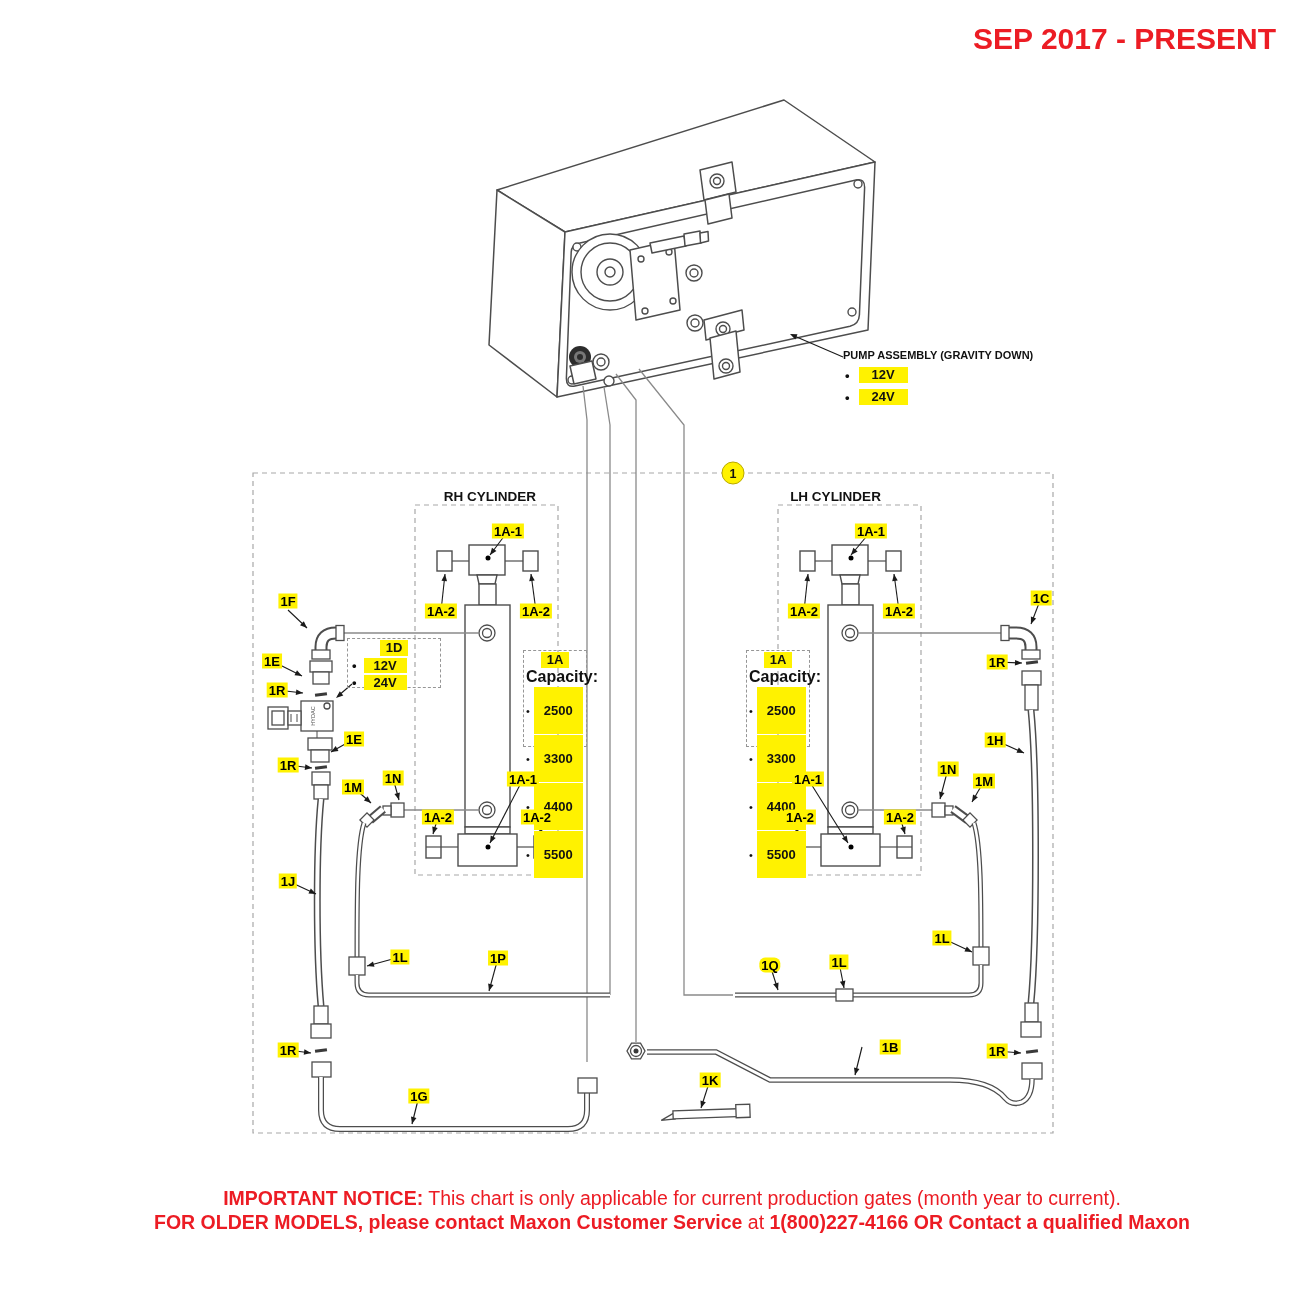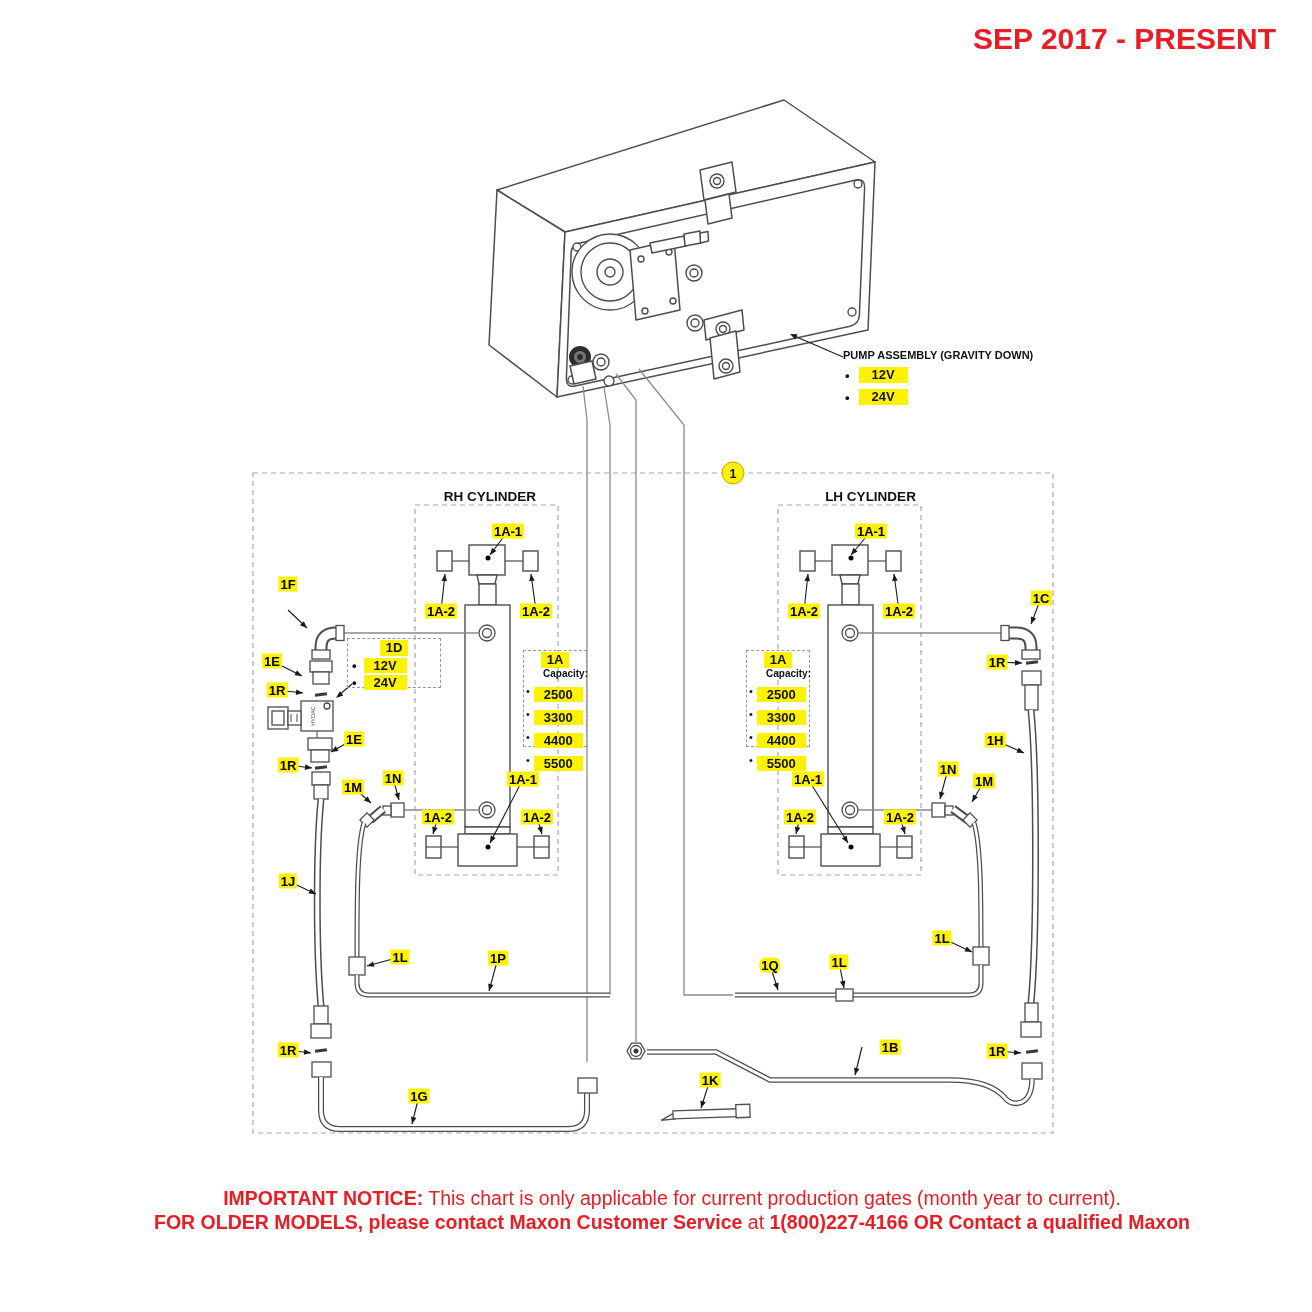--- a/index.html
+++ b/index.html
@@ -23,24 +23,24 @@
   .hl{background:var(--yel);font-weight:bold;font-size:13px;display:inline-block;
       text-align:center;padding:0 13px;line-height:16px;}
 
   .cyl-title{position:absolute;transform:translateX(-50%);font-size:13.5px;
              font-weight:bold;color:#111;z-index:4;white-space:nowrap;}
 
   .dash-box{position:absolute;border:1px dashed #969696;z-index:4;color:#111;}
   .cap-box{width:62px;height:95px;font-size:12.5px;}
   .cap-head{text-align:center;margin-top:1px;}
   .cap-head .hl{padding:0 6px;font-size:13px;}
-  .cap-label{font-weight:bold;font-size:10px;margin:0 0 1px 19px;}
+  .cap-label{font-weight:bold;font-size:16px;margin:0 0 1px 2px;}
   .cap-row{display:flex;align-items:center;margin:1px 0 0 2px;}
   .cap-row .bullet{font-size:11px;margin-right:4px;}
-  .cap-row .hl{padding:0 10px;font-size:13px;line-height:15px;margin-top:7px;}
+  .cap-row .hl{padding:16px 10px;font-size:13px;line-height:15px;}
 
   .valve-box{width:92px;height:48px;font-size:13px;}
   .valve-box .opt-row{margin:2px 0 0 4px;}
   .valve-box .opt-row .bullet{margin-right:7px;}
   .valve-box .opt-row .hl{padding:0 10px;line-height:15px;}
 
   .badge{position:absolute;transform:translate(-50%,-50%);width:21px;height:21px;
          border-radius:50%;background:var(--yel);border:1px solid #b9a900;
          font-size:12.5px;font-weight:bold;color:#111;display:flex;
          align-items:center;justify-content:center;z-index:5;}
@@ -358,21 +358,21 @@
           <span class="hl">12V</span>
         </div>
         <div class="opt-row">
           <span class="bullet">•</span>
           <span class="hl">24V</span>
         </div>
       </div>
   </div>
 
   <div class="cyl-title" style="left:490px;top:489px;">RH CYLINDER</div>
-  <div class="cyl-title" style="left:853px;top:489px;padding-left:35px;">LH CYLINDER</div>
+  <div class="cyl-title" style="left:818px;top:489px;padding-left:35px;">LH CYLINDER</div>
 
   <div class="dash-box cap-box" style="left:523px;top:650px;">
     <div class="cap-head">
       <span class="hl">1A</span></div>
     <div class="cap-label">Capacity:</div>
     <div>
         <div class="cap-row">
           <span class="bullet">•</span>
           <span class="hl">2500</span>
         </div>
@@ -438,21 +438,21 @@
       <div class="callout" style="left: 536px; top: 611px;">1A-2</div>
       <div class="callout" style="left: 523px; top: 779px;">1A-1</div>
       <div class="callout" style="left: 438px; top: 817px;">1A-2</div>
       <div class="callout" style="left: 537px; top: 817px;">1A-2</div>
       <div class="callout" style="left: 871px; top: 531px;">1A-1</div>
       <div class="callout" style="left: 804px; top: 611px;">1A-2</div>
       <div class="callout" style="left: 899px; top: 611px;">1A-2</div>
       <div class="callout" style="left: 808px; top: 779px;">1A-1</div>
       <div class="callout" style="left: 800px; top: 817px;">1A-2</div>
       <div class="callout" style="left: 900px; top: 817px;">1A-2</div>
-      <div class="callout" style="left: 288px; top: 584px; text-align: center;">1F</div>
+      <div class="callout" style="left: 288px; top: 601px; text-align: center;">1F</div>
       <div class="callout" style="left: 272px; top: 661px;">1E</div>
       <div class="callout" style="left: 277px; top: 690px;">1R</div>
       <div class="callout" style="left: 354px; top: 739px;">1E</div>
       <div class="callout" style="left: 288px; top: 765px;">1R</div>
       <div class="callout" style="left: 353px; top: 787px;">1M</div>
       <div class="callout" style="left: 393px; top: 778px;">1N</div>
       <div class="callout" style="left: 288px; top: 881px;">1J</div>
       <div class="callout" style="left: 400px; top: 957px;">1L</div>
       <div class="callout" style="left: 498px; top: 958px;">1P</div>
       <div class="callout" style="left: 288px; top: 1050px;">1R</div>

